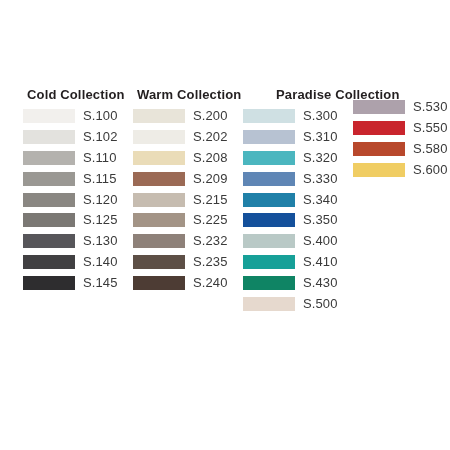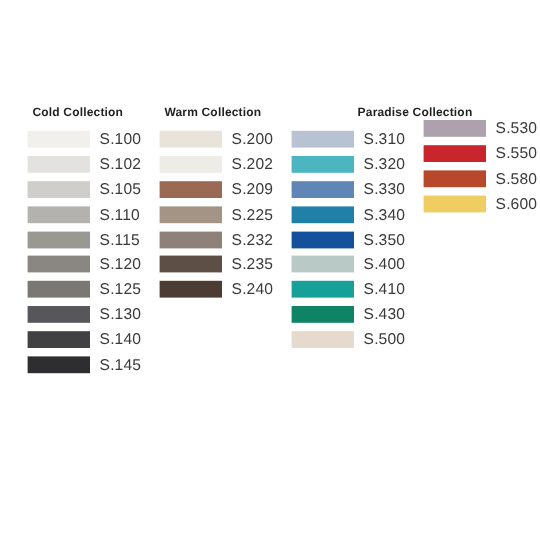--- a/index.html
+++ b/index.html
@@ -19,21 +19,21 @@
     position: absolute;
     left: 0;
     top: 0;
     width: 450px;
     height: 450px;
   }
   .column {
     position: absolute;
   }
   .col-head {
-    font-size: 10px;
+    font-size: 13px;
     font-weight: bold;
     letter-spacing: 0.15px;
     color: #231f20;
     white-space: nowrap;
     margin: 0 0 7px 4px;
     line-height: 9px;
   }
   .col-head.blank {
     visibility: hidden;
   }
@@ -53,43 +53,39 @@
     color: #3a3a3a;
     margin-left: 8px;
     white-space: nowrap;
     letter-spacing: 0.1px;
     line-height: 10px;
   }
   #col-cold  { left: 23px;  top: 90px; }
   #col-warm  { left: 133px; top: 90px; }
   #col-par1  { left: 243px; top: 90px; }
   #col-par2  { left: 353px; top: 90px; }
-  #col-par1 .col-head { margin-left: 55px; }
+  #col-par1 .col-head { margin-left: 33px; }
 </style>
 </head>
 <body>
 
 <div id="chart">
 
   <div class="column" id="col-cold">
     <div class="col-head">Cold Collection</div>
     <div class="swatch-list">
         <div class="swatch-row">
           <div class="swatch" style="background: rgb(242, 240, 237);"></div>
           <div class="swatch-label">S.100</div>
         </div>
         <div class="swatch-row">
           <div class="swatch" style="background: rgb(227, 226, 222);"></div>
           <div class="swatch-label">S.102</div>
         </div>
         <div class="swatch-row">
-          <div class="swatch" style="background: rgb(207, 206, 203);"></div>
-          <div class="swatch-label">S.105</div>
-        </div>
-        <div class="swatch-row">
           <div class="swatch" style="background: rgb(180, 178, 174);"></div>
           <div class="swatch-label">S.110</div>
         </div>
         <div class="swatch-row">
           <div class="swatch" style="background: rgb(154, 152, 147);"></div>
           <div class="swatch-label">S.115</div>
         </div>
         <div class="swatch-row">
           <div class="swatch" style="background: rgb(138, 135, 130);"></div>
           <div class="swatch-label">S.120</div>
@@ -118,24 +114,32 @@
     <div class="swatch-list">
         <div class="swatch-row">
           <div class="swatch" style="background: rgb(232, 228, 217);"></div>
           <div class="swatch-label">S.200</div>
         </div>
         <div class="swatch-row">
           <div class="swatch" style="background: rgb(238, 236, 230);"></div>
           <div class="swatch-label">S.202</div>
         </div>
         <div class="swatch-row">
+          <div class="swatch" style="background: rgb(234, 220, 184);"></div>
+          <div class="swatch-label">S.208</div>
+        </div>
+        <div class="swatch-row">
           <div class="swatch" style="background: rgb(155, 106, 85);"></div>
           <div class="swatch-label">S.209</div>
         </div>
         <div class="swatch-row">
+          <div class="swatch" style="background: rgb(198, 188, 176);"></div>
+          <div class="swatch-label">S.215</div>
+        </div>
+        <div class="swatch-row">
           <div class="swatch" style="background: rgb(163, 148, 134);"></div>
           <div class="swatch-label">S.225</div>
         </div>
         <div class="swatch-row">
           <div class="swatch" style="background: rgb(142, 129, 121);"></div>
           <div class="swatch-label">S.232</div>
         </div>
         <div class="swatch-row">
           <div class="swatch" style="background: rgb(93, 79, 70);"></div>
           <div class="swatch-label">S.235</div>
@@ -144,20 +148,24 @@
           <div class="swatch" style="background: rgb(77, 60, 52);"></div>
           <div class="swatch-label">S.240</div>
         </div>
       </div>
   </div>
 
   <div class="column" id="col-par1">
     <div class="col-head">Paradise Collection</div>
     <div class="swatch-list">
         <div class="swatch-row">
+          <div class="swatch" style="background: rgb(207, 224, 227);"></div>
+          <div class="swatch-label">S.300</div>
+        </div>
+        <div class="swatch-row">
           <div class="swatch" style="background: rgb(183, 194, 210);"></div>
           <div class="swatch-label">S.310</div>
         </div>
         <div class="swatch-row">
           <div class="swatch" style="background: rgb(75, 182, 191);"></div>
           <div class="swatch-label">S.320</div>
         </div>
         <div class="swatch-row">
           <div class="swatch" style="background: rgb(95, 134, 181);"></div>
           <div class="swatch-label">S.330</div>

